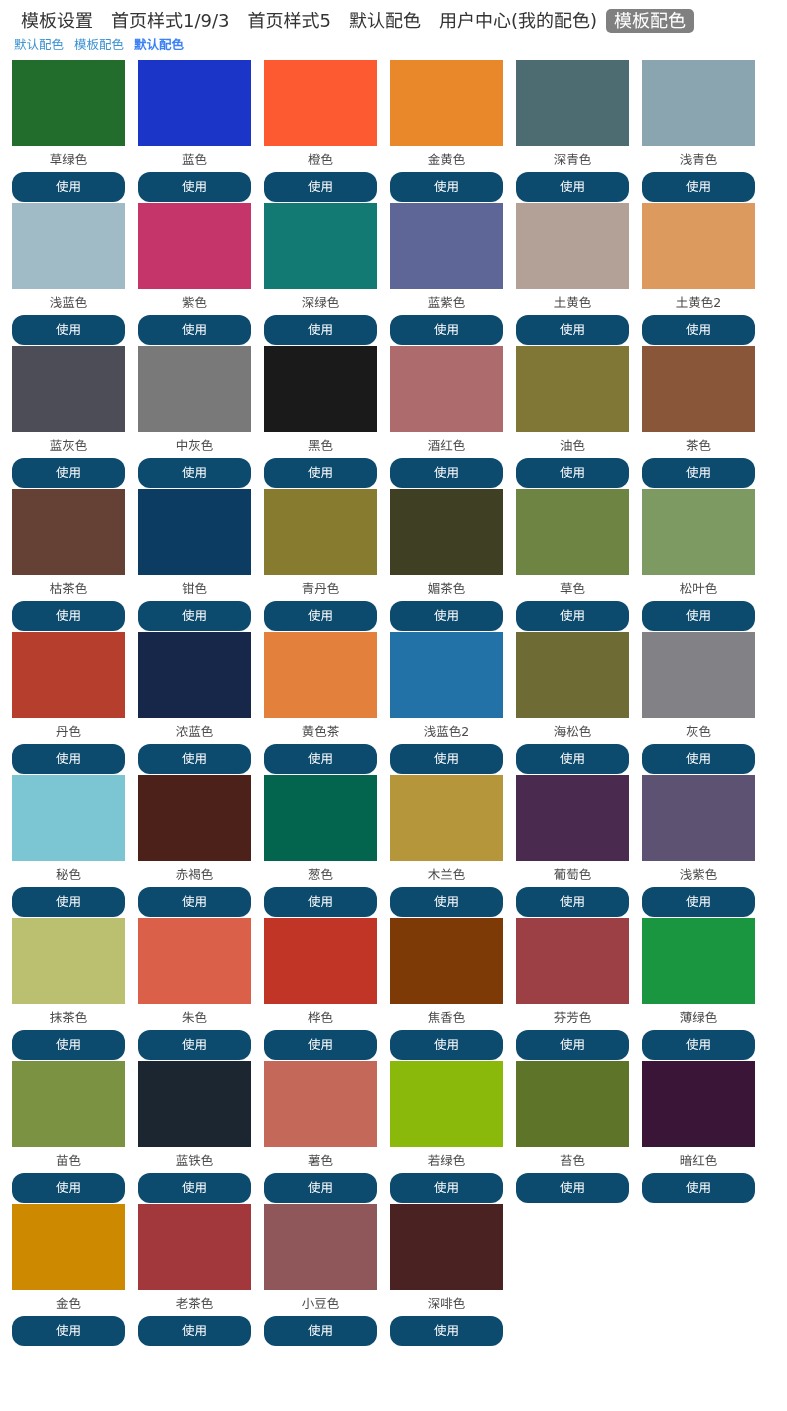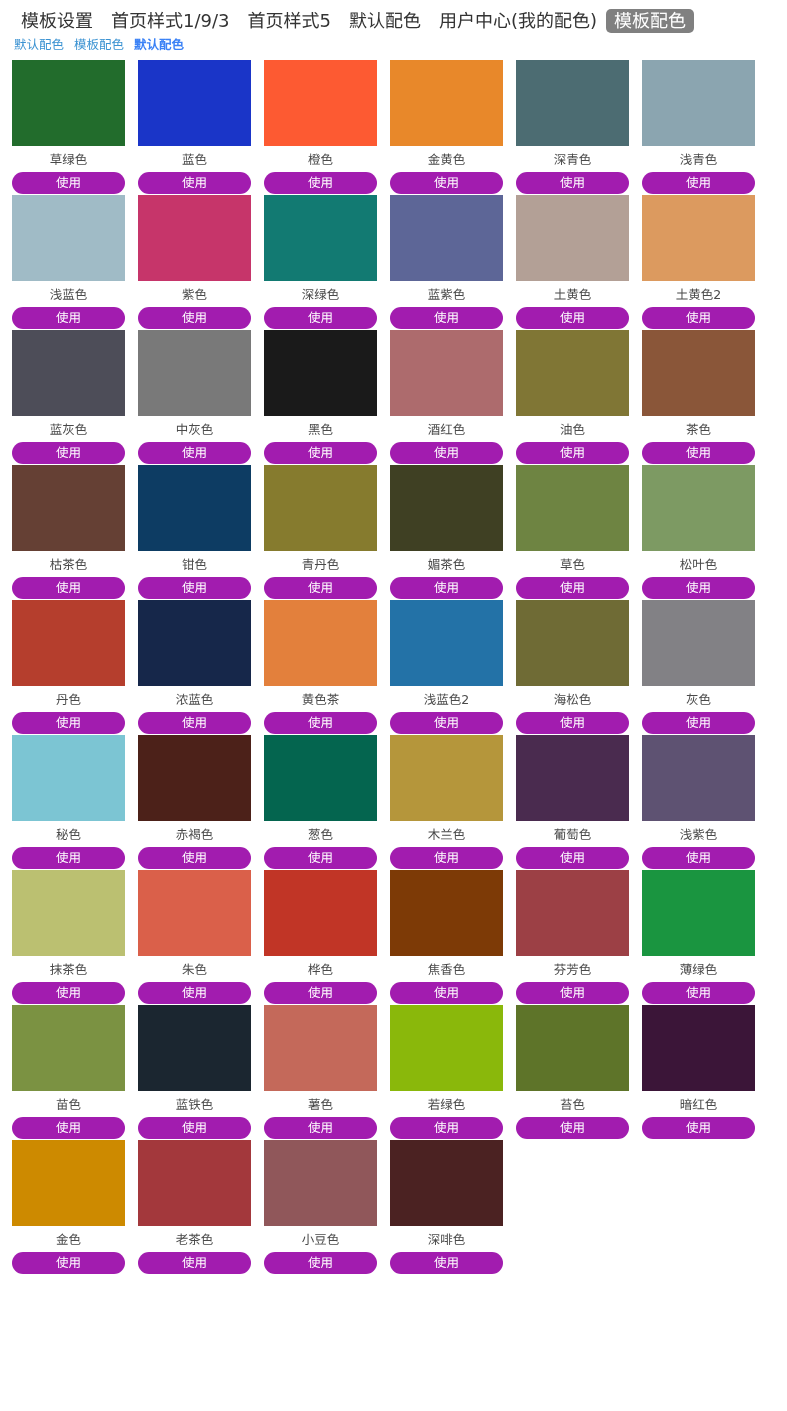--- a/index.html
+++ b/index.html
@@ -93,24 +93,24 @@
     font-size: 12.5px;
     line-height: 16px;
     color: #4a4a4a;
     text-align: center;
     width: 113px;
     padding: 6px 0 4px 0;
     white-space: nowrap;
   }
   .use-btn {
     width: 113px;
-    height: 22px;
+    height: 30px;
     border: none;
     border-radius: 12px;
-    background: #a21caf;
+    background: #0c4a6e;
     color: #ffffff;
     font-size: 12.5px;
     font-family: "DejaVu Sans", "Liberation Sans", sans-serif;
     line-height: 22px;
     text-align: center;
     padding: 0;
     cursor: pointer;
     display: block;
   }
 </style>

